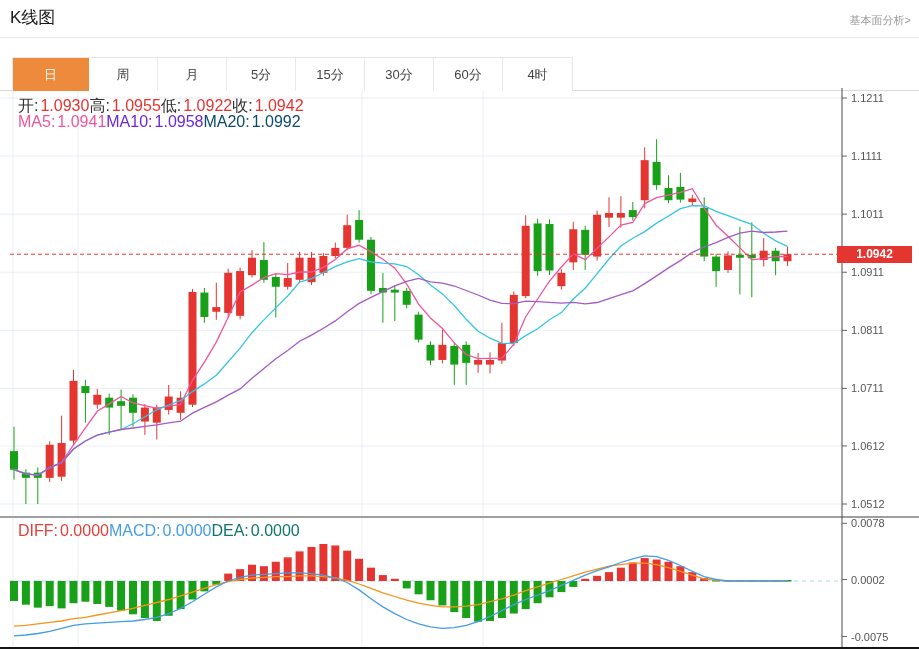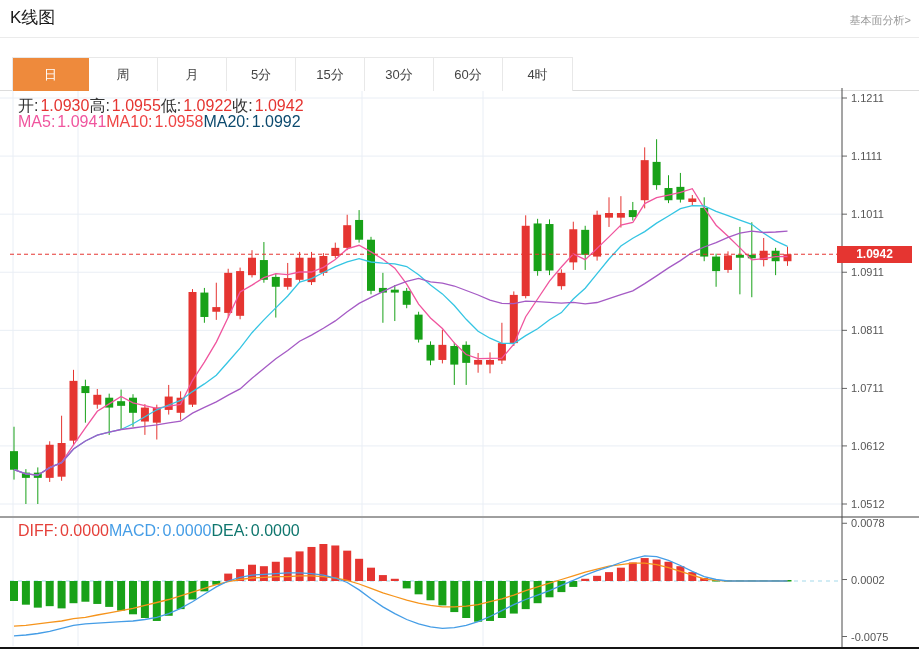--- a/index.html
+++ b/index.html
@@ -13,21 +13,21 @@
        border-right:1px solid #e8e8e8;cursor:pointer;box-sizing:border-box;background:#fff}
   .tab:last-child{border-right:none}
   .tab.active{background:#ee8a3c;color:#fff;width:76px;border-right:1px solid #ee8a3c}
   .tab-underline{position:absolute;top:90px;left:0;width:919px;border-top:1px solid #dcdcdc}
   .legend{position:absolute;display:flex;font-size:16px;z-index:3;white-space:nowrap}
   #ohlc-legend{left:18px;top:96px}
   #ma-legend{left:18px;top:113px}
   #macd-legend{left:18px;top:522px}
   .lg-label{color:#333;margin-right:2px}
   .val-red{color:#e53531}
-  .ma5{color:#f0559e}.ma10{color:#ef4444}.ma20{color:#0c4a6e}
+  .ma5{color:#f0559e}.ma10{color:#6d28d9}.ma20{color:#0c4a6e}
   .macd-m{color:#e5403a}.macd-diff{color:#459de6}.macd-dea{color:#0f766e}
   .pair span:first-child{margin-right:2px}
   .price-tag{position:absolute;left:837px;top:246px;width:75px;height:17px;background:#e53531;
              color:#fff;font-size:12px;font-weight:bold;text-align:center;line-height:17px;z-index:4}
   #chart-svg{position:absolute;left:0;top:0}
 </style>
 </head>
 <body>
 
 <div class="page-title">K线图</div>

